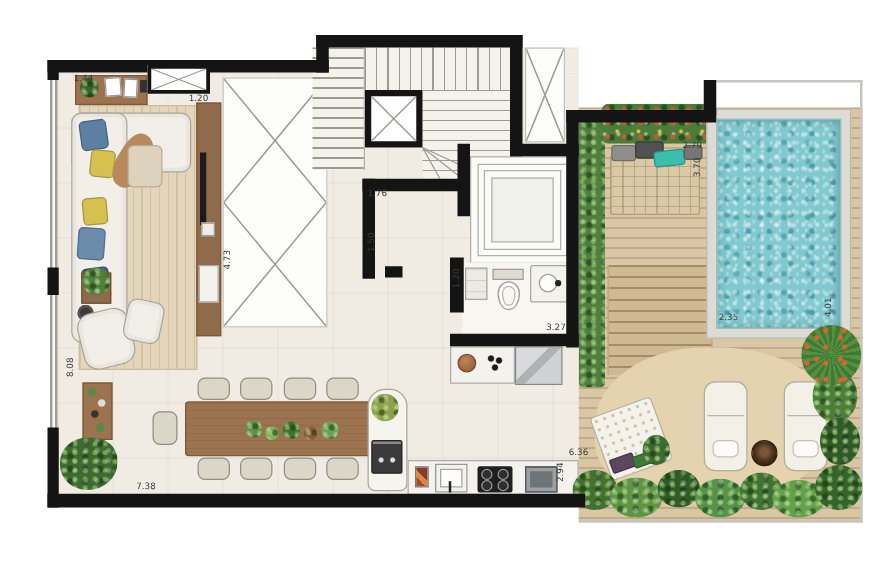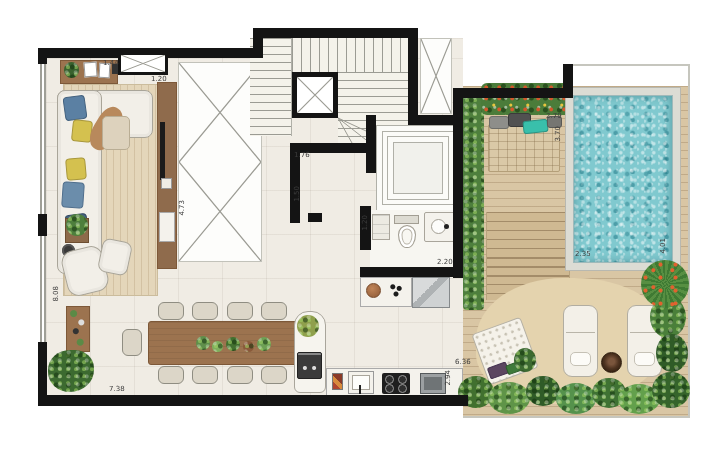--- a/index.html
+++ b/index.html
@@ -230,28 +230,28 @@
   <div class="a wall" style="left:38px;top:214px;width:9px;height:22px;z-index:30;"></div>
   <div class="a wall" style="left:38px;top:342px;width:9px;height:64px;z-index:30;"></div>
 
   <div class="a" style="left:118px;top:52px;width:50px;height:23px;background:#fff;border:3px solid #141414;z-index:31;">
     <svg class="x" viewBox="0 0 100 100" preserveAspectRatio="none">
         <path d="M0 0L100 100M100 0L0 100" stroke="#9c9c94" stroke-width="1" vector-effect="non-scaling-stroke" fill="none"></path>
       </svg>
   </div>
 
   <div class="a" id="labels-layer" style="left:0;top:0;width:714px;height:454px;z-index:60;pointer-events:none;">
-      <span class="label" style="left: 59px; top: 59px; margin-left: 44px;">1.44</span>
+      <span class="label" style="left: 59px; top: 59px;">1.44</span>
       <span class="label" style="left: 151px; top: 75px;">1.20</span>
       <span class="label v" style="left: 178px; top: 200px;">4.73</span>
       <span class="label v" style="left: 52px; top: 286px;">8.08</span>
       <span class="label" style="left: 294px; top: 151px;">1.76</span>
       <span class="label v" style="left: 293px; top: 186px;">1.50</span>
       <span class="label v" style="left: 361px; top: 215px;">1.20</span>
-      <span class="label" style="left: 437px; top: 258px;">2.20</span>
+      <span class="label" style="left: 437px; top: 258px;">3.27</span>
       <span class="label" style="left: 546px; top: 112px;">2.79</span>
       <span class="label v" style="left: 554px; top: 126px;">3.70</span>
       <span class="label" style="left: 575px; top: 250px;">2.35</span>
       <span class="label v" style="left: 659px; top: 238px;">4.01</span>
       <span class="label" style="left: 109px; top: 385px;">7.38</span>
       <span class="label" style="left: 455px; top: 358px;">6.36</span>
       <span class="label v" style="left: 444px; top: 370px;">2.94</span>
     </div>
 </div>
 

